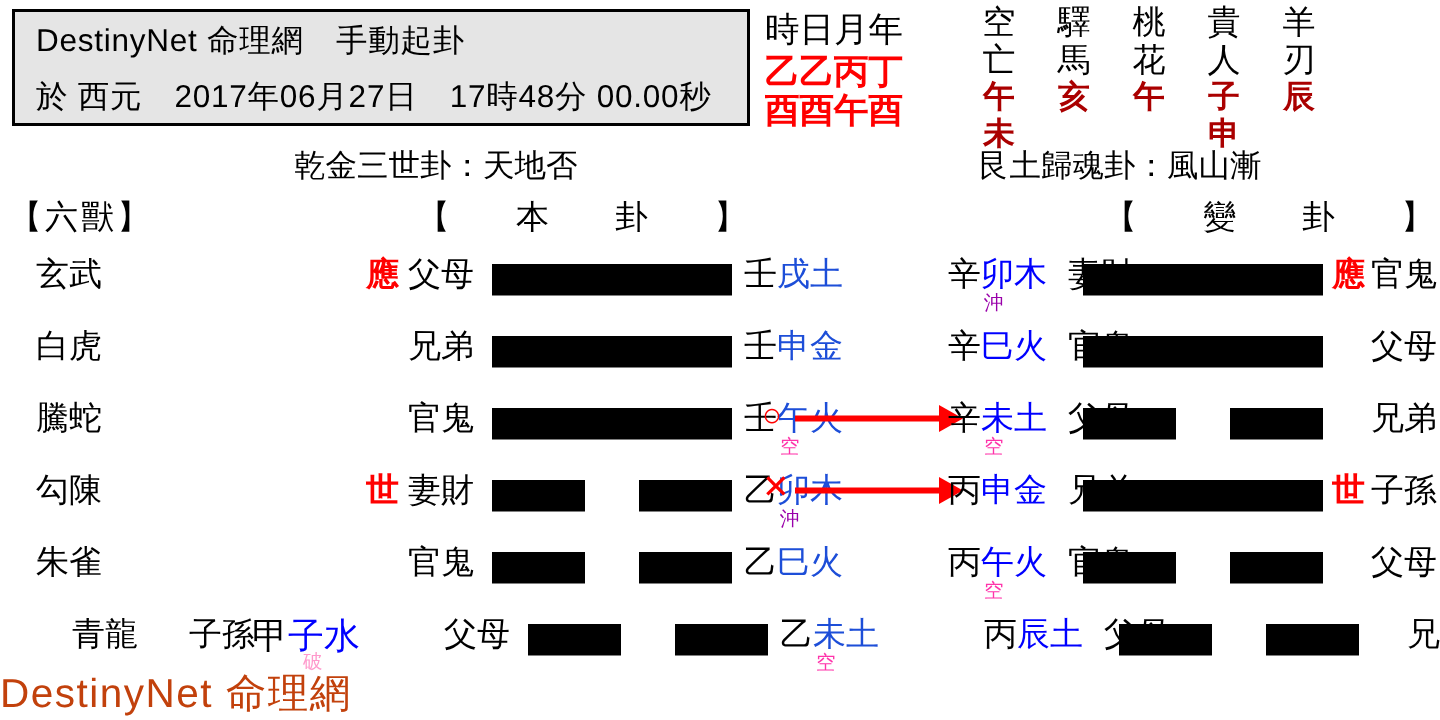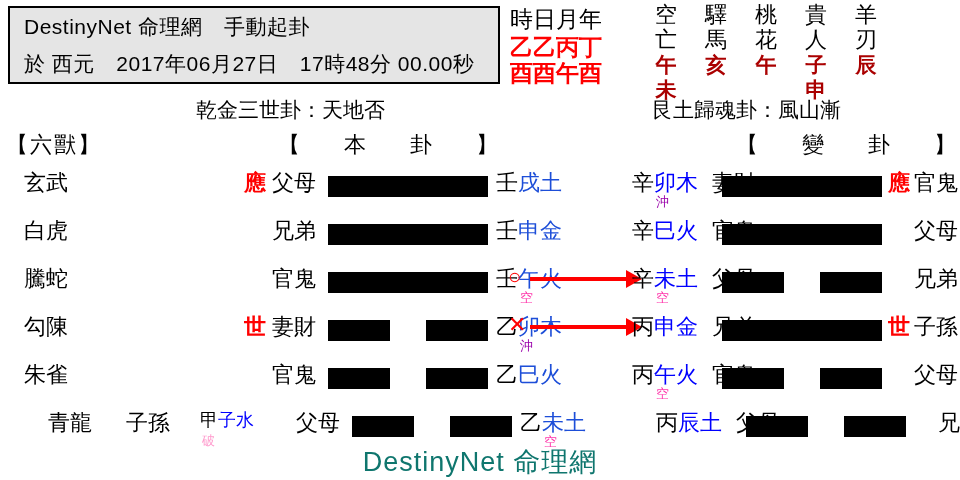--- a/index.html
+++ b/index.html
@@ -56,21 +56,21 @@
   #hdr-beasts{left:6px;top:130px;font-size:22px;white-space:nowrap;letter-spacing:2px;}
   #hdr-hidden{left:100px;top:130px;font-size:22px;white-space:nowrap;}
   #hdr-main{left:278px;top:130px;font-size:22px;white-space:nowrap;}
   #hdr-changed{left:736px;top:130px;font-size:22px;white-space:nowrap;}
 
   
   .row{left:0;width:960px;height:48px;}
   .beast{position:absolute;left:24px;top:6px;font-size:22px;white-space:nowrap;}
 
   .hidden-relation{position:absolute;left:102px;top:6px;font-size:22px;white-space:nowrap;}
-  .hidden-stem{position:absolute;left:176px;top:6px;font-size:18px;white-space:nowrap;}
+  .hidden-stem{position:absolute;left:144px;top:6px;font-size:24px;white-space:nowrap;}
   .hidden-stem .stem{color:#000;}
   .hidden-stem .branch{color:#0000ff;}
   .hidden-mark{position:absolute;left:178px;top:30px;font-size:13px;white-space:nowrap;}
 
   
   .main-mark{position:absolute;left:244px;top:6px;width:22px;text-align:center;
              font-size:22px;color:#ff0000;font-weight:600;}
   .main-relation{position:absolute;left:272px;top:6px;font-size:22px;white-space:nowrap;}
 
   
@@ -104,22 +104,22 @@
   .chg-mark2{position:absolute;left:888px;top:6px;width:22px;text-align:center;
              font-size:22px;color:#ff0000;font-weight:600;}
   .chg-relation2{position:absolute;left:914px;top:6px;font-size:22px;white-space:nowrap;}
 
   .mk-kong{color:#ff33aa;}
   .mk-chong{color:#9900aa;}
   .mk-po{color:#ff99cc;}
 
   
   #watermark{
-    left:0;top:444px;width:960px;text-align:center;
-    font-size:27px;color:#0f766e;letter-spacing:1px;
+    left:0;top:444px;width:960px;
+    font-size:27px;color:#c2410c;letter-spacing:1px;
   }
 </style>
 </head>
 <body>
 
 <div id="root">
 
   <div class="abs" id="header-box">
     <div id="header-title">DestinyNet 命理網　手動起卦</div>
     <div id="header-datetime">於 西元　2017年06月27日　17時48分 00.00秒</div>

